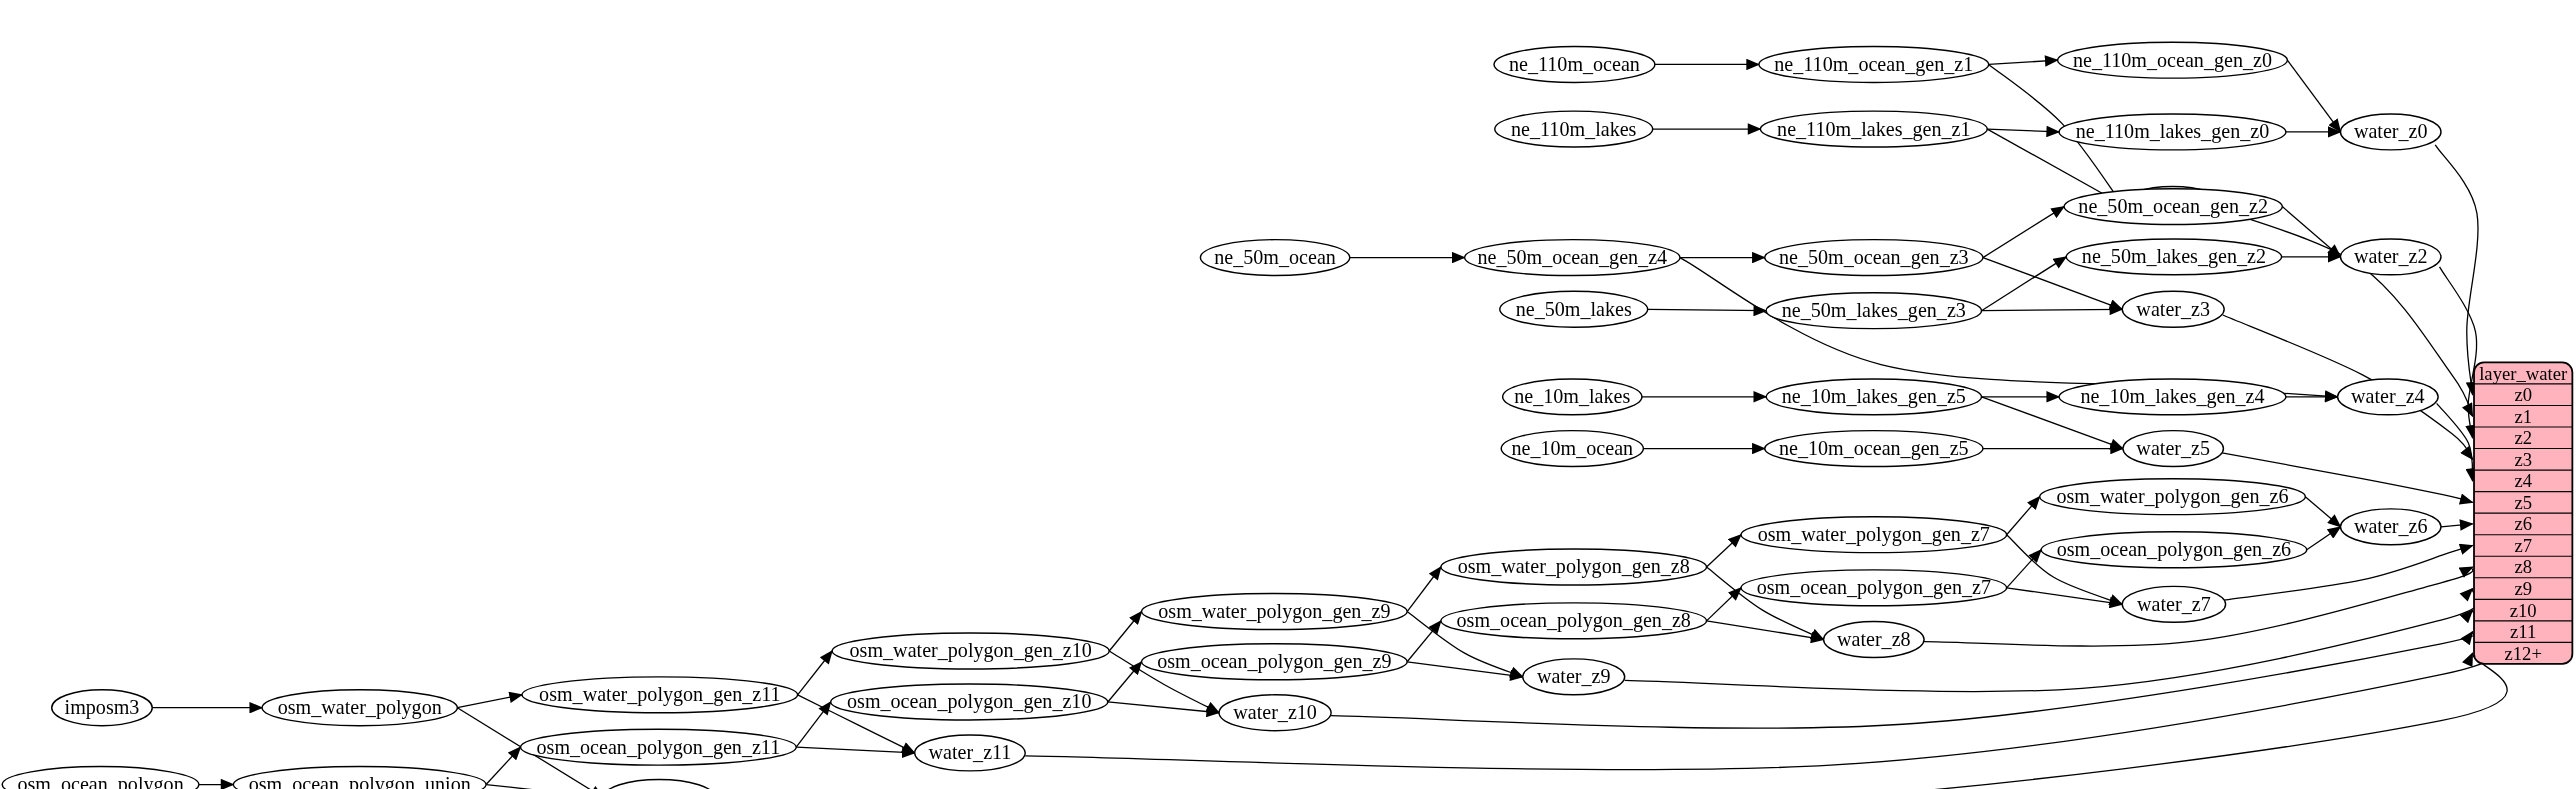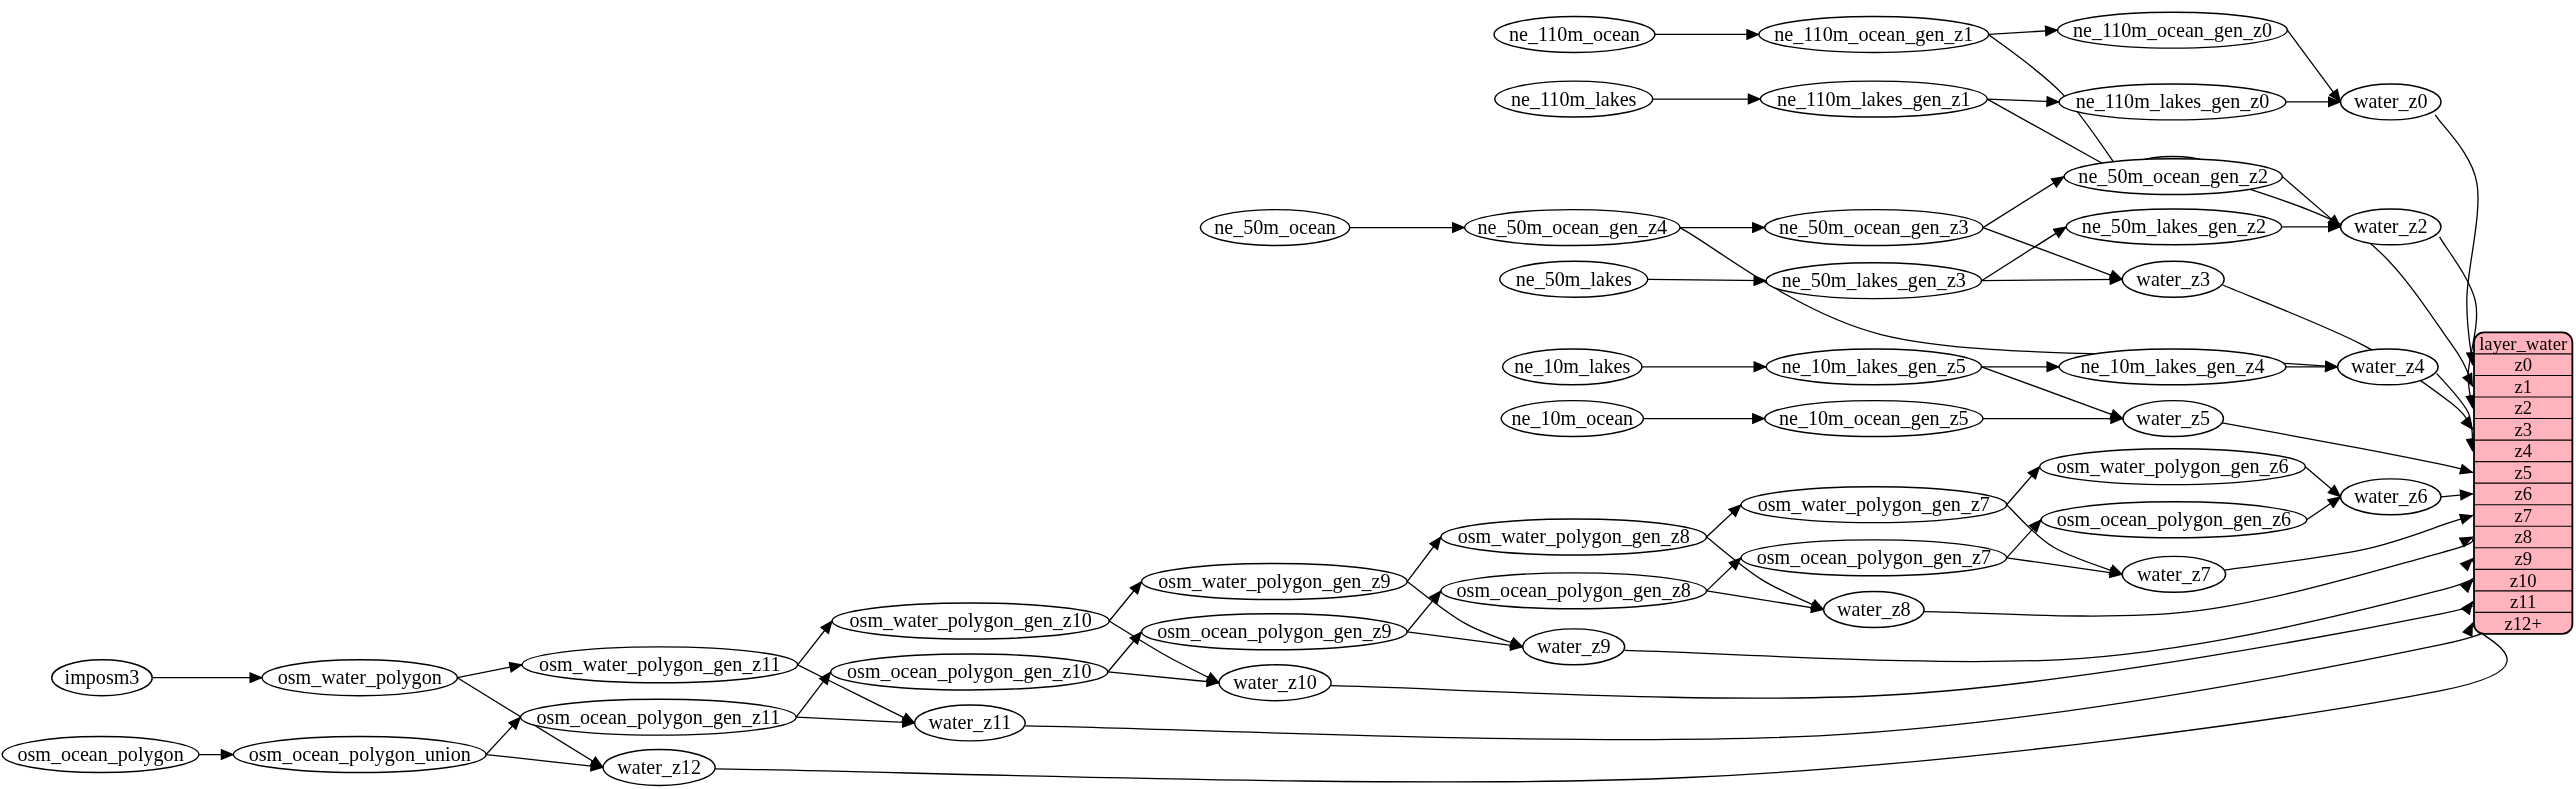--- a/index.html
+++ b/index.html
@@ -2,21 +2,21 @@
 <html style="font-size:11.5px"><head>
 <meta charset="utf-8">
 <style>
   html, body { margin: 0; padding: 0; }
   body {
     width: 2576px; height: 789px;
     background: #ffffff;
     font-family: "Liberation Serif", "DejaVu Serif", serif;
     overflow: hidden;
   }
-  #canvas { width: 2576px; height: 591px; position: relative; }
+  #canvas { width: 2576px; height: 591px; position: relative; margin-top: 30px; }
   svg { display: block; }
   .node-label {
     font-family: "Liberation Serif", "DejaVu Serif", serif;
     font-size: 28px; fill: #000000;
   }
   .record-label {
     font-family: "Liberation Serif", "DejaVu Serif", serif;
     font-size: 26px; fill: #000000;
   }
 </style>

